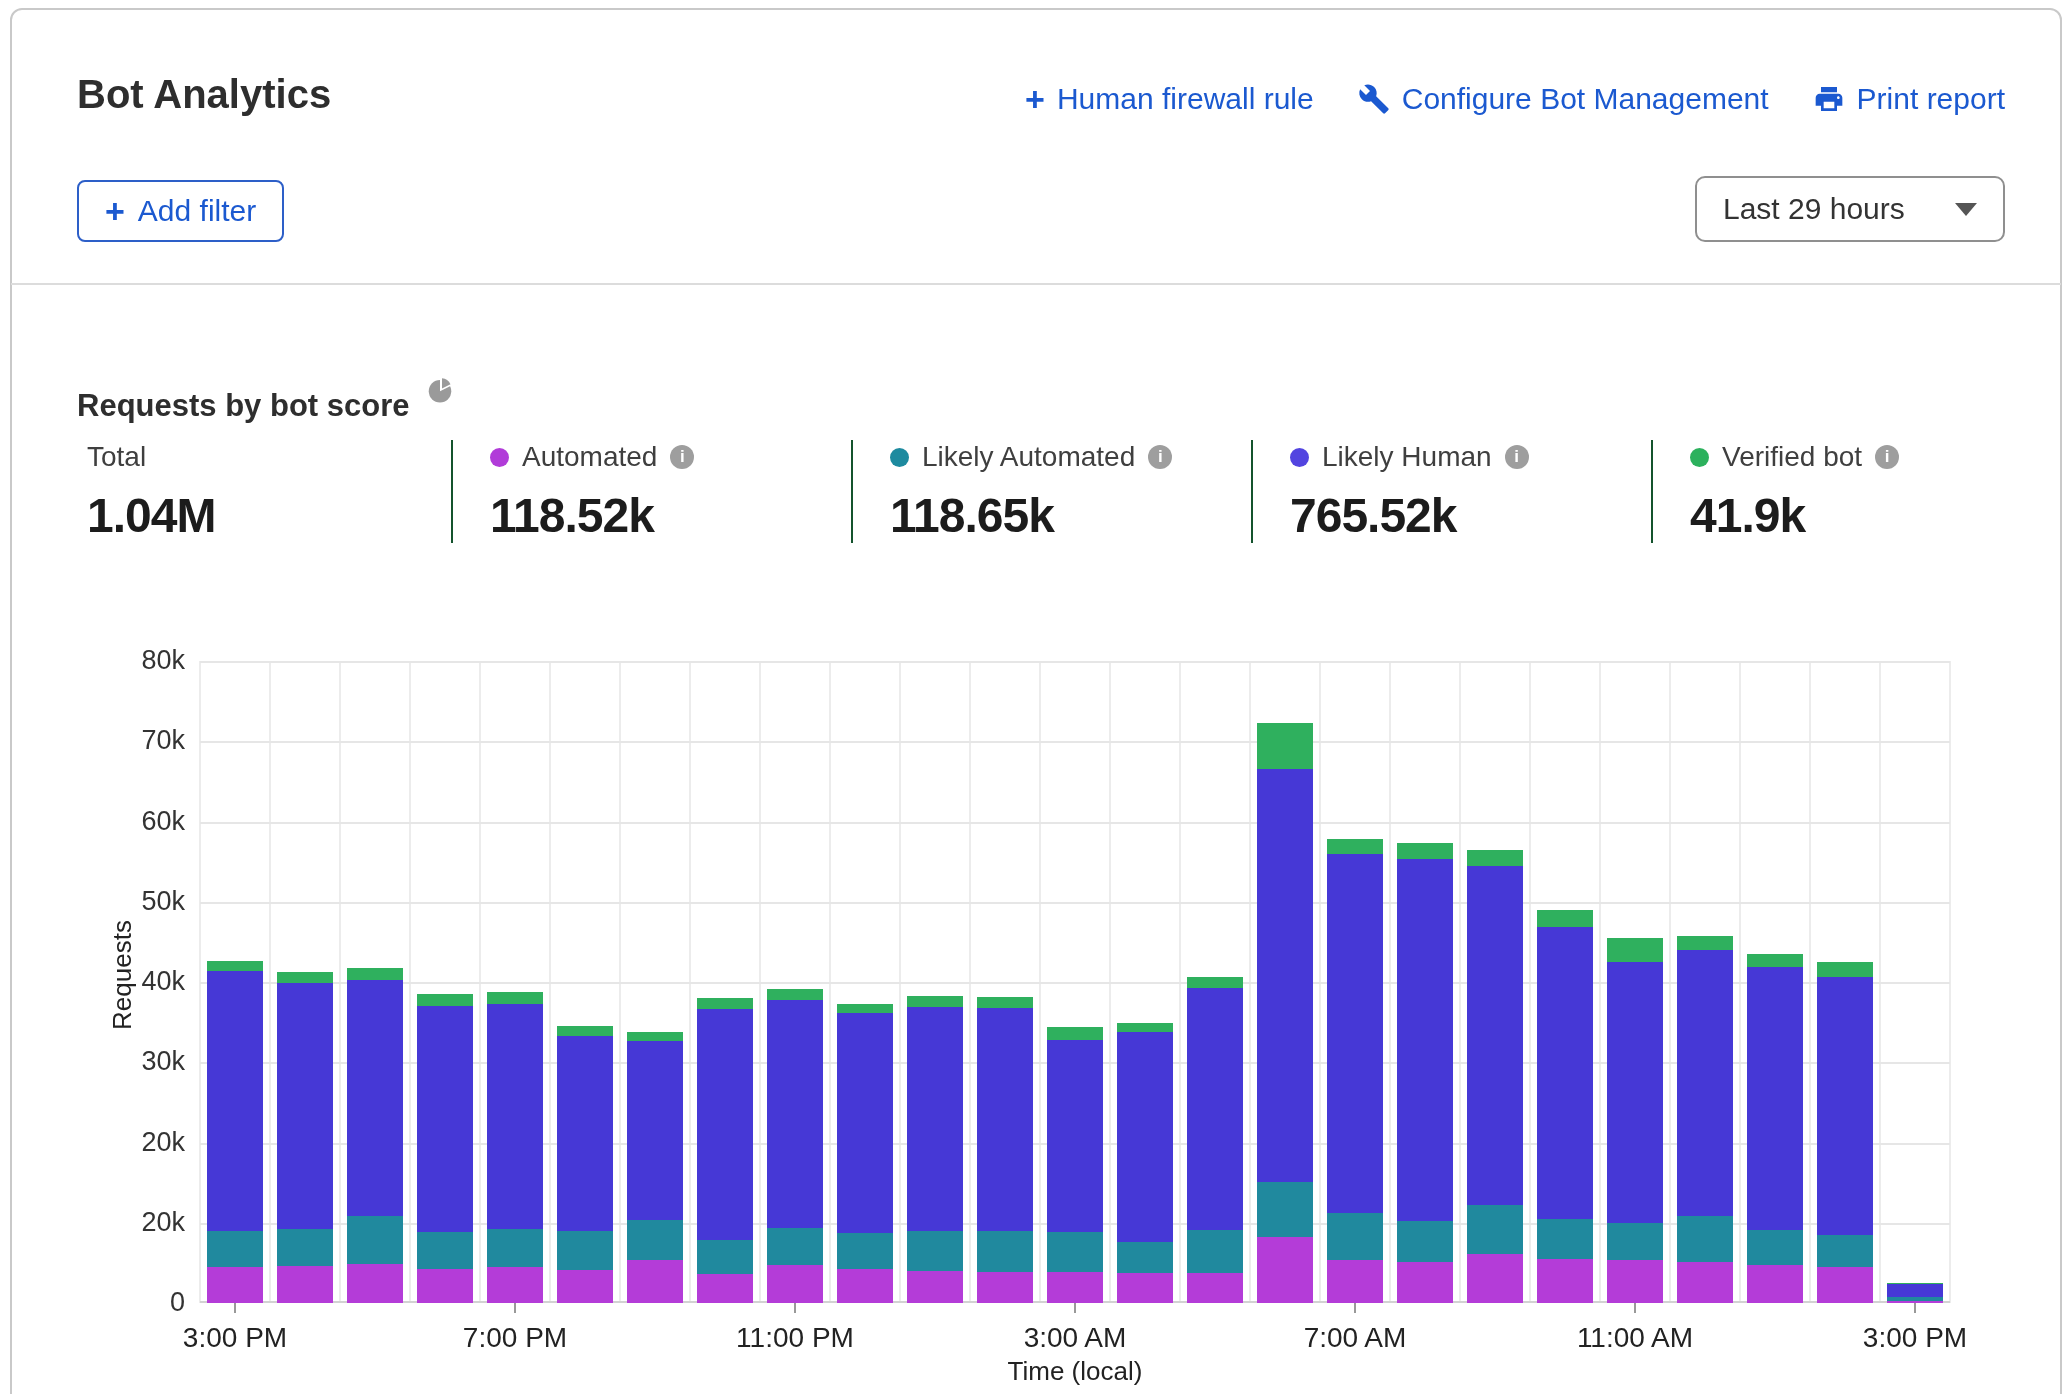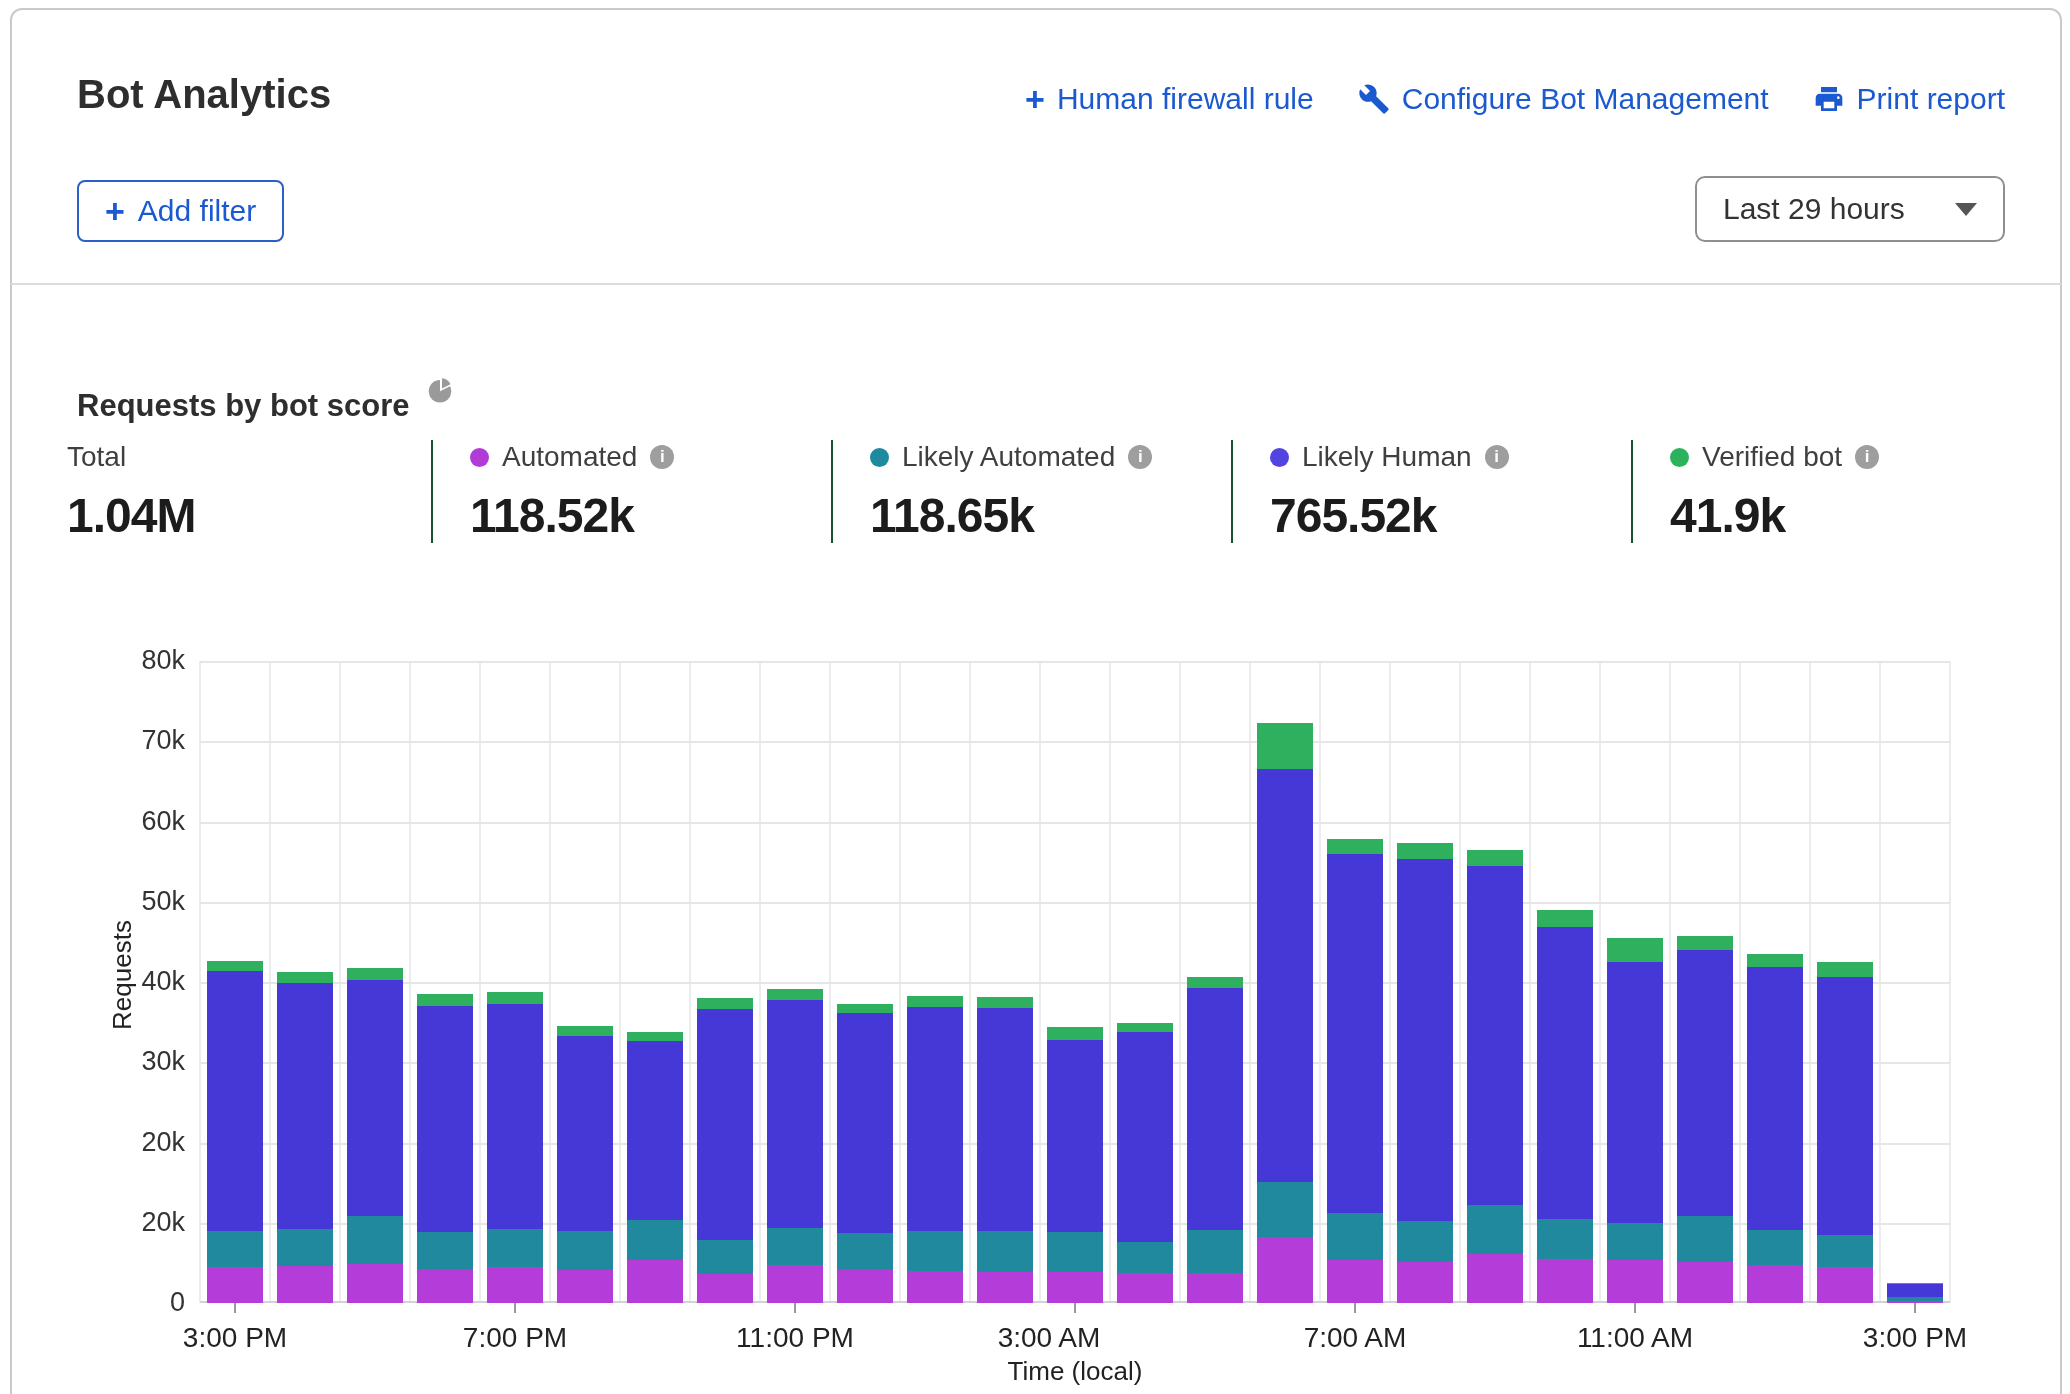--- a/index.html
+++ b/index.html
@@ -16,21 +16,21 @@
         display:flex; align-items:center; gap:13px; background:#fff;
         border:2px solid #2d5fc8; border-radius:8px; color:#1b59d0; font-size:30px; cursor:pointer; }
   .time-select { position:absolute; top:176px; right:65px; width:310px; height:66px;
         display:flex; align-items:center; justify-content:space-between; padding:0 26px;
         background:#fff; border:2px solid #8f8f8f; border-radius:10px; font-size:30px; color:#333; cursor:pointer; }
   .caret-down { width:0; height:0; border-left:11px solid transparent; border-right:11px solid transparent;
         border-top:13px solid #555; }
   .header-divider { position:absolute; left:11px; top:283px; width:2050px; height:2px; background:#dcdcdc; }
   .section-title-row { position:absolute; left:77px; top:356px; display:flex; align-items:center; gap:16px; }
   .section-title { font-size:31px; font-weight:bold; color:#2e2e2e;margin-top:32px; }
-  .stats-row { position:absolute; left:67px; top:440px; display:flex; }
+  .stats-row { position:absolute; left:87px; top:440px; display:flex; }
   .stat-col { width:400px; padding-right:20px; }
   .stat-col.first { width:364px; }
   .stat-col.bordered { border-left:2px solid #14532d; padding-left:37px; }
   .stat-label-row { display:flex; align-items:center; gap:13px; height:34px; }
   .stat-dot { width:19px; height:19px; border-radius:50%; flex-shrink:0; }
   .stat-label { font-size:28px; color:#3f3f3f; }
   .info-icon { width:24px; height:24px; border-radius:50%; background:#9e9e9e; color:#fff;
         font-size:17px; font-weight:bold; display:flex; align-items:center; justify-content:center; flex-shrink:0; }
   .stat-value { font-size:48px; font-weight:bold; color:#1c1c1c; margin-top:14px; letter-spacing:-1px; }
   
@@ -332,21 +332,21 @@
     <div class="y-label" style="left: 55px; top: 885.75px;">50k</div>
     <div class="y-label" style="left: 55px; top: 805.5px;">60k</div>
     <div class="y-label" style="left: 55px; top: 725.25px;">70k</div>
     <div class="y-label" style="left: 55px; top: 645px;">80k</div>
     <div class="x-label" style="left: 125px;">3:00 PM</div>
     <div class="x-tick" style="left: 234px;"></div>
     <div class="x-label" style="left: 405px;">7:00 PM</div>
     <div class="x-tick" style="left: 514px;"></div>
     <div class="x-label" style="left: 685px;">11:00 PM</div>
     <div class="x-tick" style="left: 794px;"></div>
-    <div class="x-label" style="left: 939px;">3:00 AM</div>
+    <div class="x-label" style="left: 965px;">3:00 AM</div>
     <div class="x-tick" style="left: 1074px;"></div>
     <div class="x-label" style="left: 1245px;">7:00 AM</div>
     <div class="x-tick" style="left: 1354px;"></div>
     <div class="x-label" style="left: 1525px;">11:00 AM</div>
     <div class="x-tick" style="left: 1634px;"></div>
     <div class="x-label" style="left: 1805px;">3:00 PM</div>
     <div class="x-tick" style="left: 1914px;"></div>
   </div>
 <div class="x-axis-name">Time (local)</div>
 

